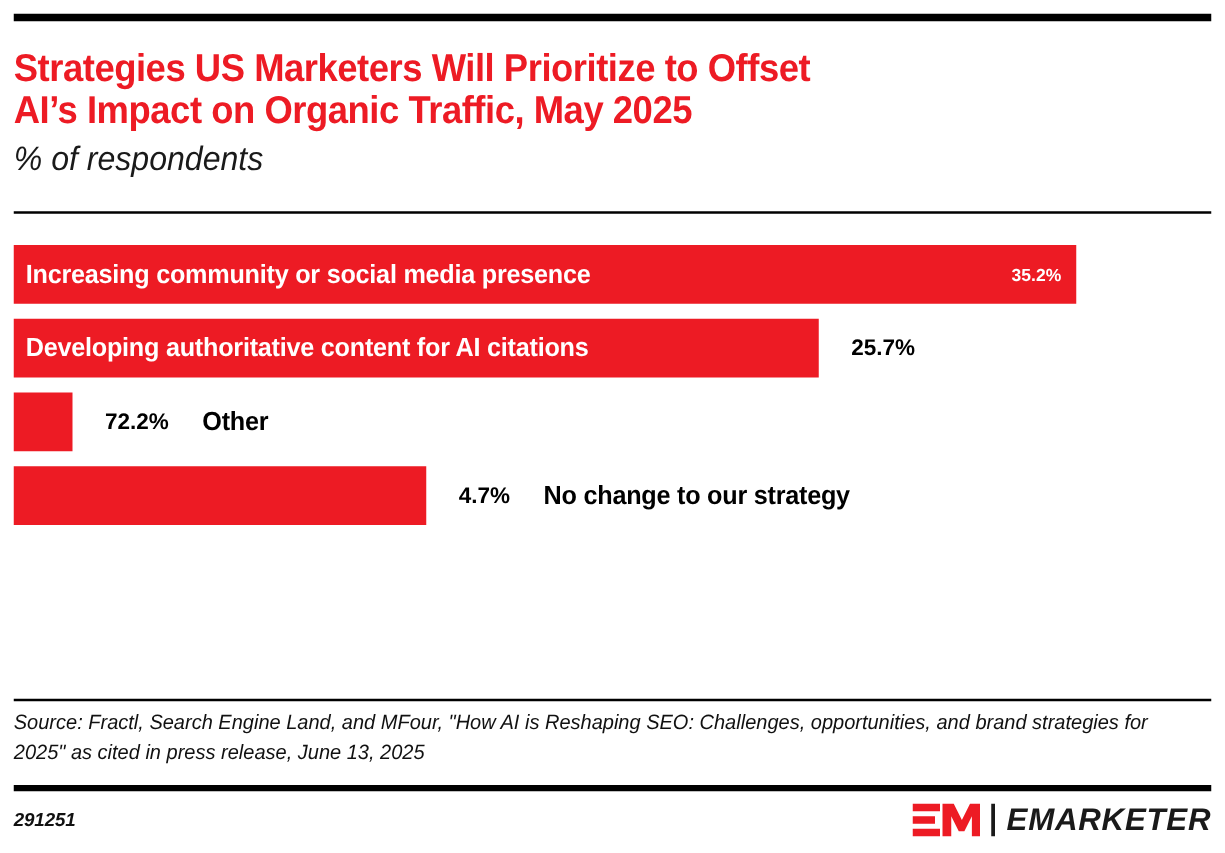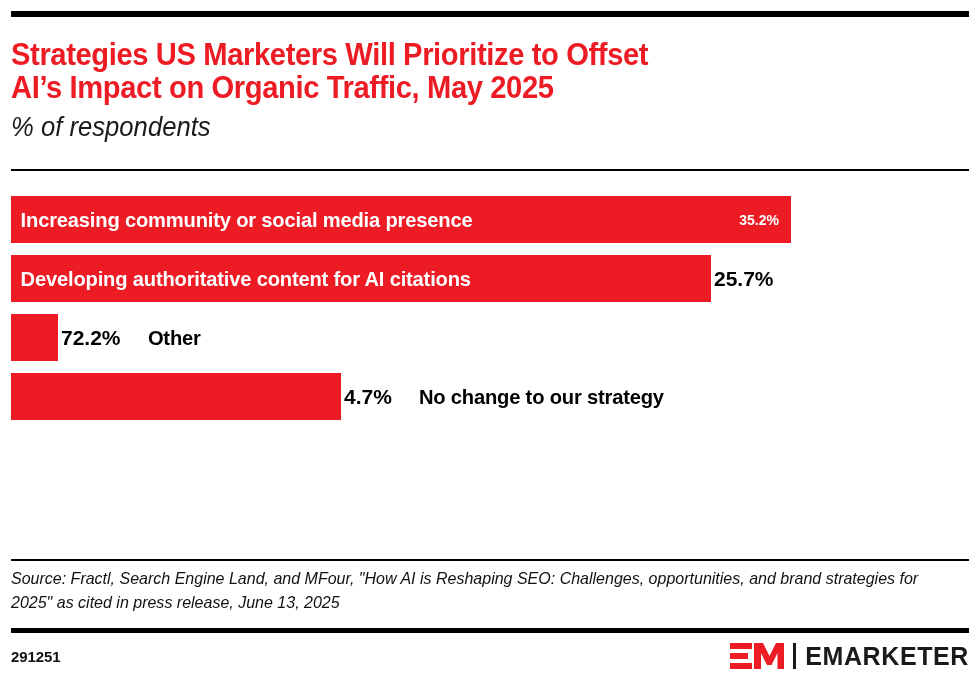--- a/index.html
+++ b/index.html
@@ -100,22 +100,22 @@
   }
   .outside-group {
     display: flex;
     align-items: center;
     height: 47px;
     white-space: nowrap;
   }
   .bar-value-outside {
     color: #000000;
     font-weight: bold;
-    font-size: 21px;
-    padding-left: 3px;
+    font-size: 18px;
+    padding-left: 26px;
     white-space: nowrap;
   }
   .bar-label-outside {
     color: #000000;
     font-weight: bold;
     font-size: 21px;
     letter-spacing: -0.2px;
     padding-left: 28px;
     white-space: nowrap;
     transform: scaleX(0.96);
@@ -139,20 +139,21 @@
   
   #footer {
     position: absolute;
     left: 11px;
     top: 640px;
     width: 958px;
     height: 32px;
     display: flex;
     align-items: center;
     justify-content: space-between;
+    font-style: italic;
   }
   #chart-id {
     font-weight: bold;
     font-size: 15px;
     color: #111111;
     letter-spacing: -0.1px;
   }
   #brand-logo {
     display: flex;
     align-items: center;
@@ -182,28 +183,28 @@
     <h1 id="chart-title">Strategies US Marketers Will Prioritize to Offset
 AI’s Impact on Organic Traffic, May 2025</h1>
     <div id="chart-subtitle">% of respondents</div>
   </div>
 
   <div class="rule rule-subtitle"></div>
 
   <div id="plot">
 
     <div class="bar-row">
-      <div class="bar" style="width:780px">
+      <div class="bar" style="width:850px">
         <span class="bar-label-inside">Increasing community or social media presence</span>
         <span class="bar-value-inside">35.2%</span>
       </div>
     </div>
 
     <div class="bar-row">
-      <div class="bar" style="width:700px">
+      <div class="bar" style="width:644px">
         <span class="bar-label-inside">Developing authoritative content for AI citations</span>
       </div>
       <div class="outside-group">
         <span class="bar-value-outside">25.7%</span>
       </div>
     </div>
 
 
 
     <div class="bar-row">

